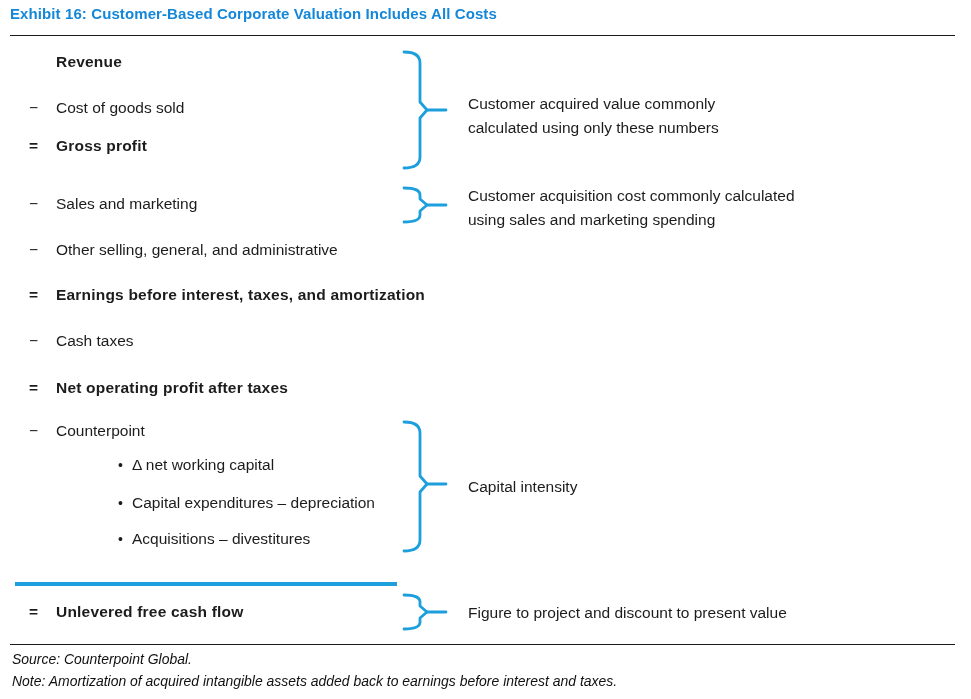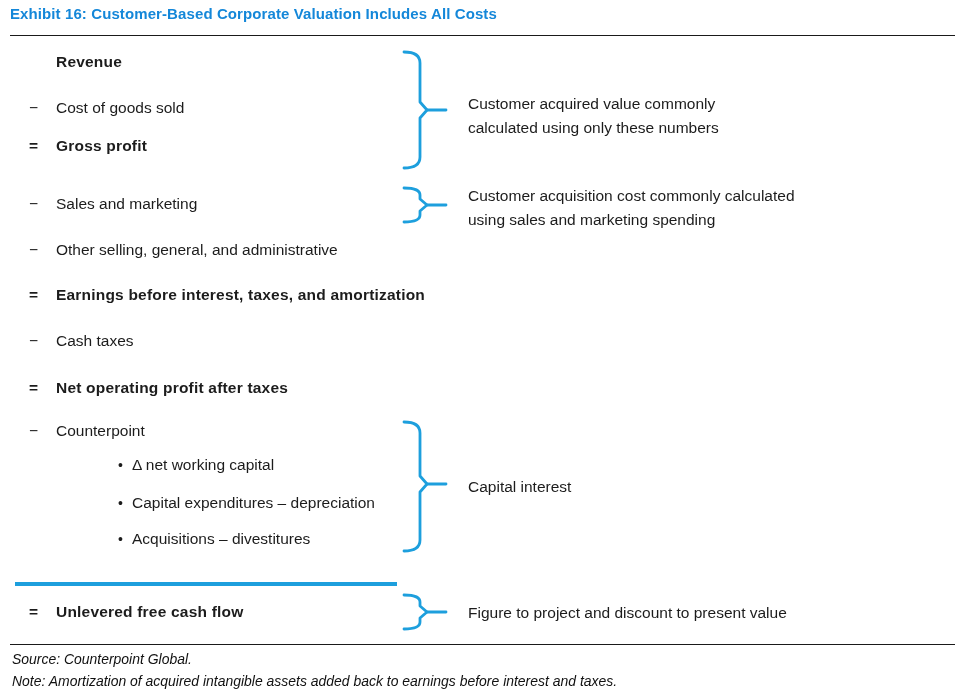--- a/index.html
+++ b/index.html
@@ -145,21 +145,21 @@
 
   <div class="annotation" style="top:92px">
     <div>Customer acquired value commonly</div>
     <div>calculated using only these numbers</div>
   </div>
   <div class="annotation" style="top:184px">
     <div>Customer acquisition cost commonly calculated</div>
     <div>using sales and marketing spending</div>
   </div>
   <div class="annotation" style="top:475px">
-    <div>Capital interest</div>
+    <div>Capital intensity</div>
   </div>
   <div class="annotation" style="top:601px">
     <div>Figure to project and discount to present value</div>
   </div>
 
   <div class="hrule bottom-rule"></div>
   <div class="footer-line footer-source">Source: Counterpoint Global.</div>
   <div class="footer-line footer-note">Note: Amortization of acquired intangible assets added back to earnings before interest and taxes.</div>
 
 </div>

